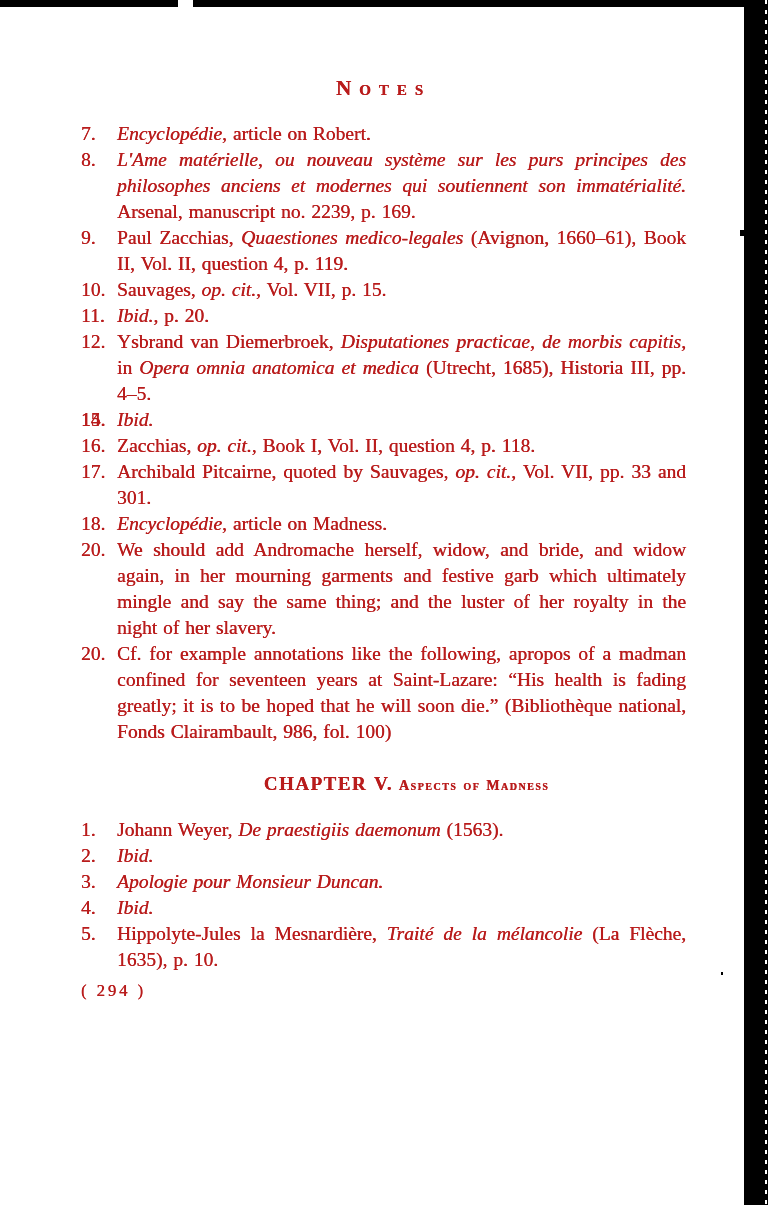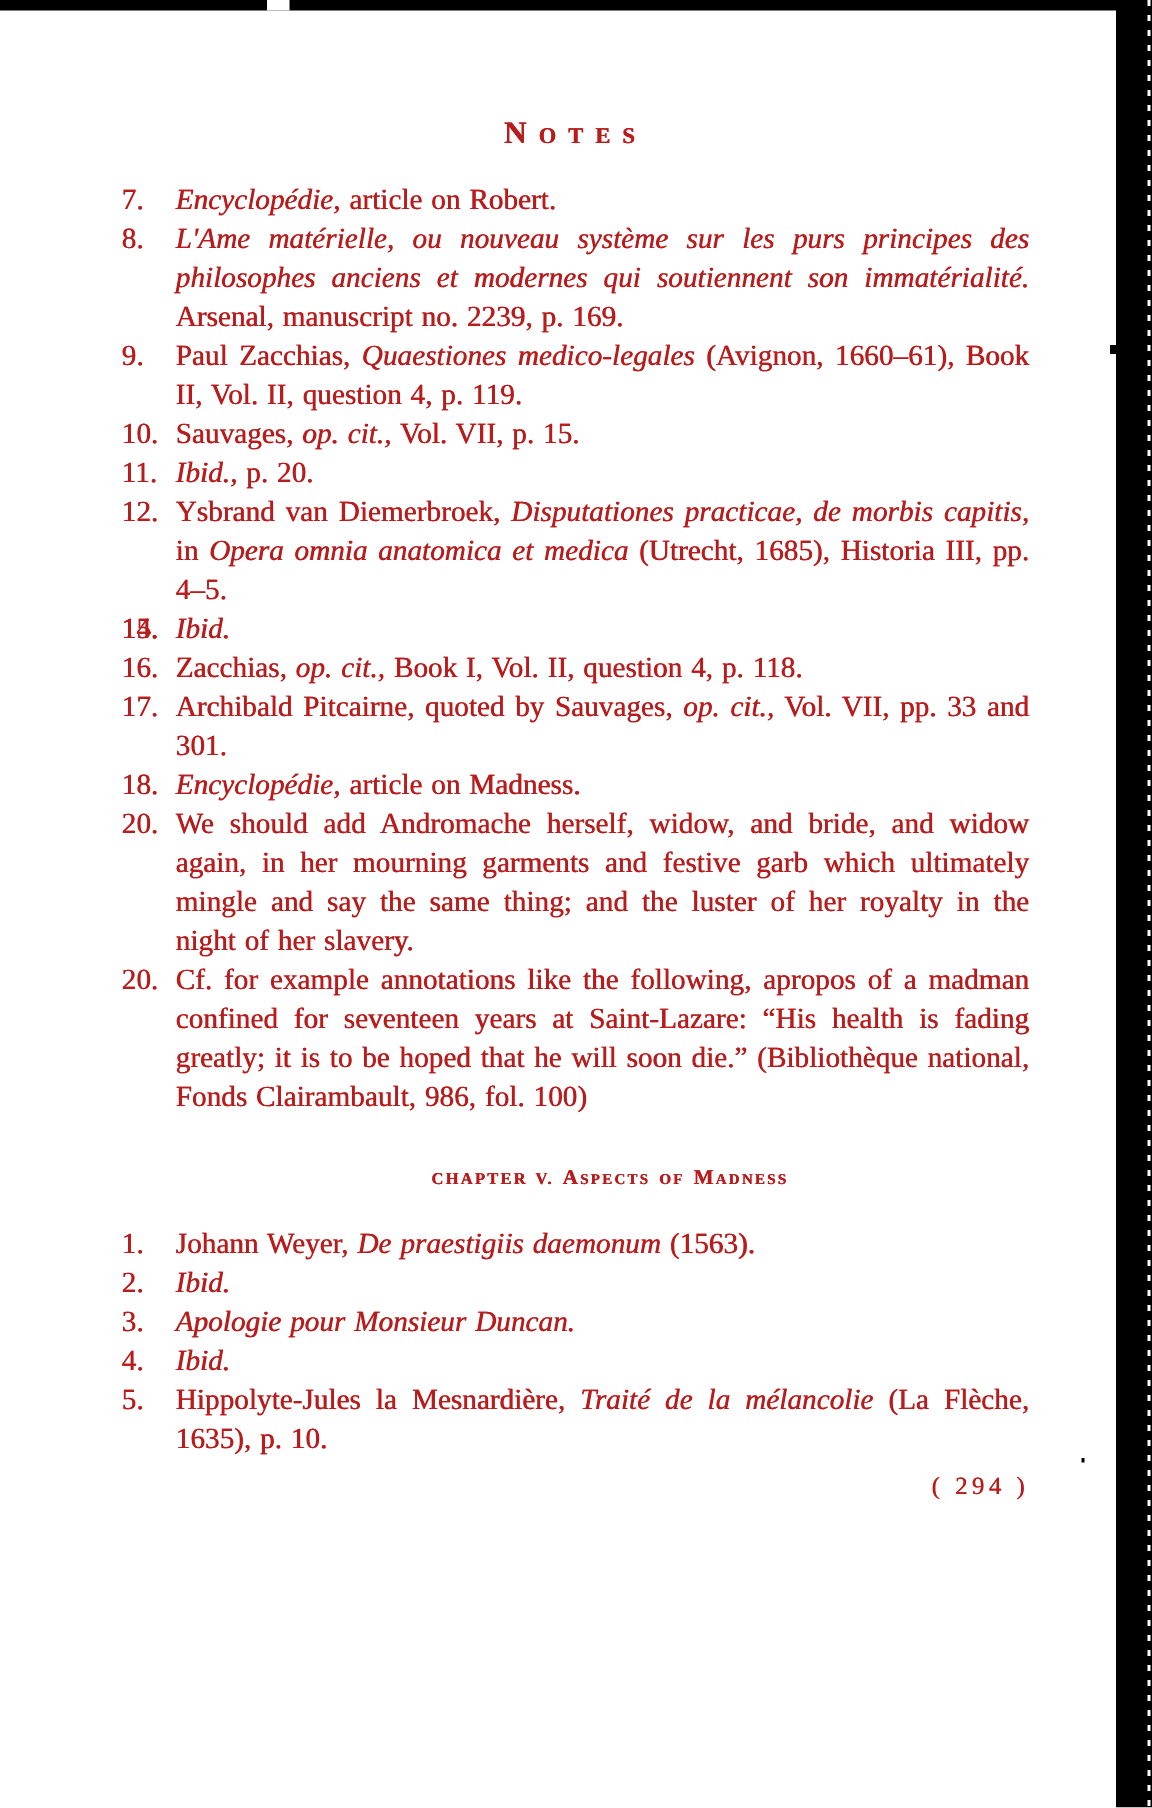--- a/index.html
+++ b/index.html
@@ -68,33 +68,33 @@
   .note-num { position: absolute; left: 0; top: 0; }
   .note-text i { font-style: italic; }
 
   .chapter-heading {
     text-align: center;
     margin: 26px 0 18px 0;
     font-weight: bold;
     white-space: nowrap;
   }
   .chapter-kicker {
-    font-size: 11px;
+    font-size: 19px;
     text-transform: uppercase;
     letter-spacing: 1.5px;
     margin-left: 46px;
   }
   .chapter-title {
     font-size: 14px;
     font-variant: small-caps;
     letter-spacing: 1.5px;
   }
   .folio {
     margin-top: 8px;
-    text-align: right;
+    text-align: left;
     font-size: 16.5px;
     letter-spacing: 3px;
   }
 </style>
 </head>
 <body>
 
 <div class="page">
   <div class="scan-top-bar"></div>
   <div class="scan-right-bar">

